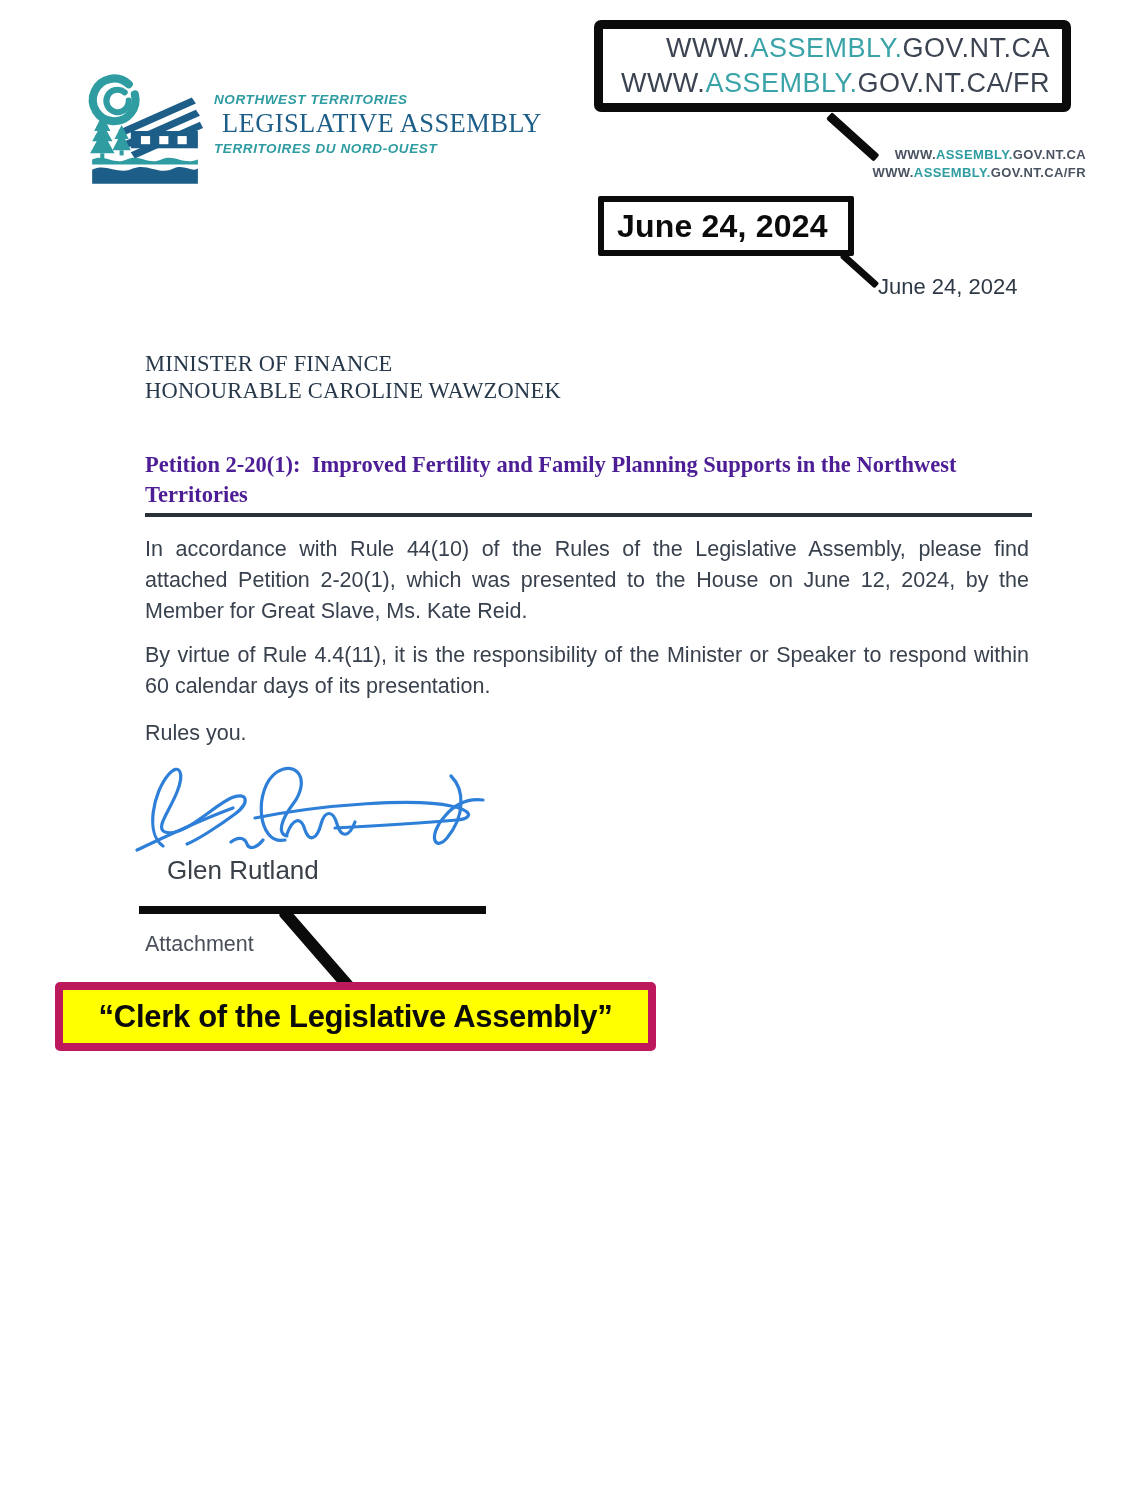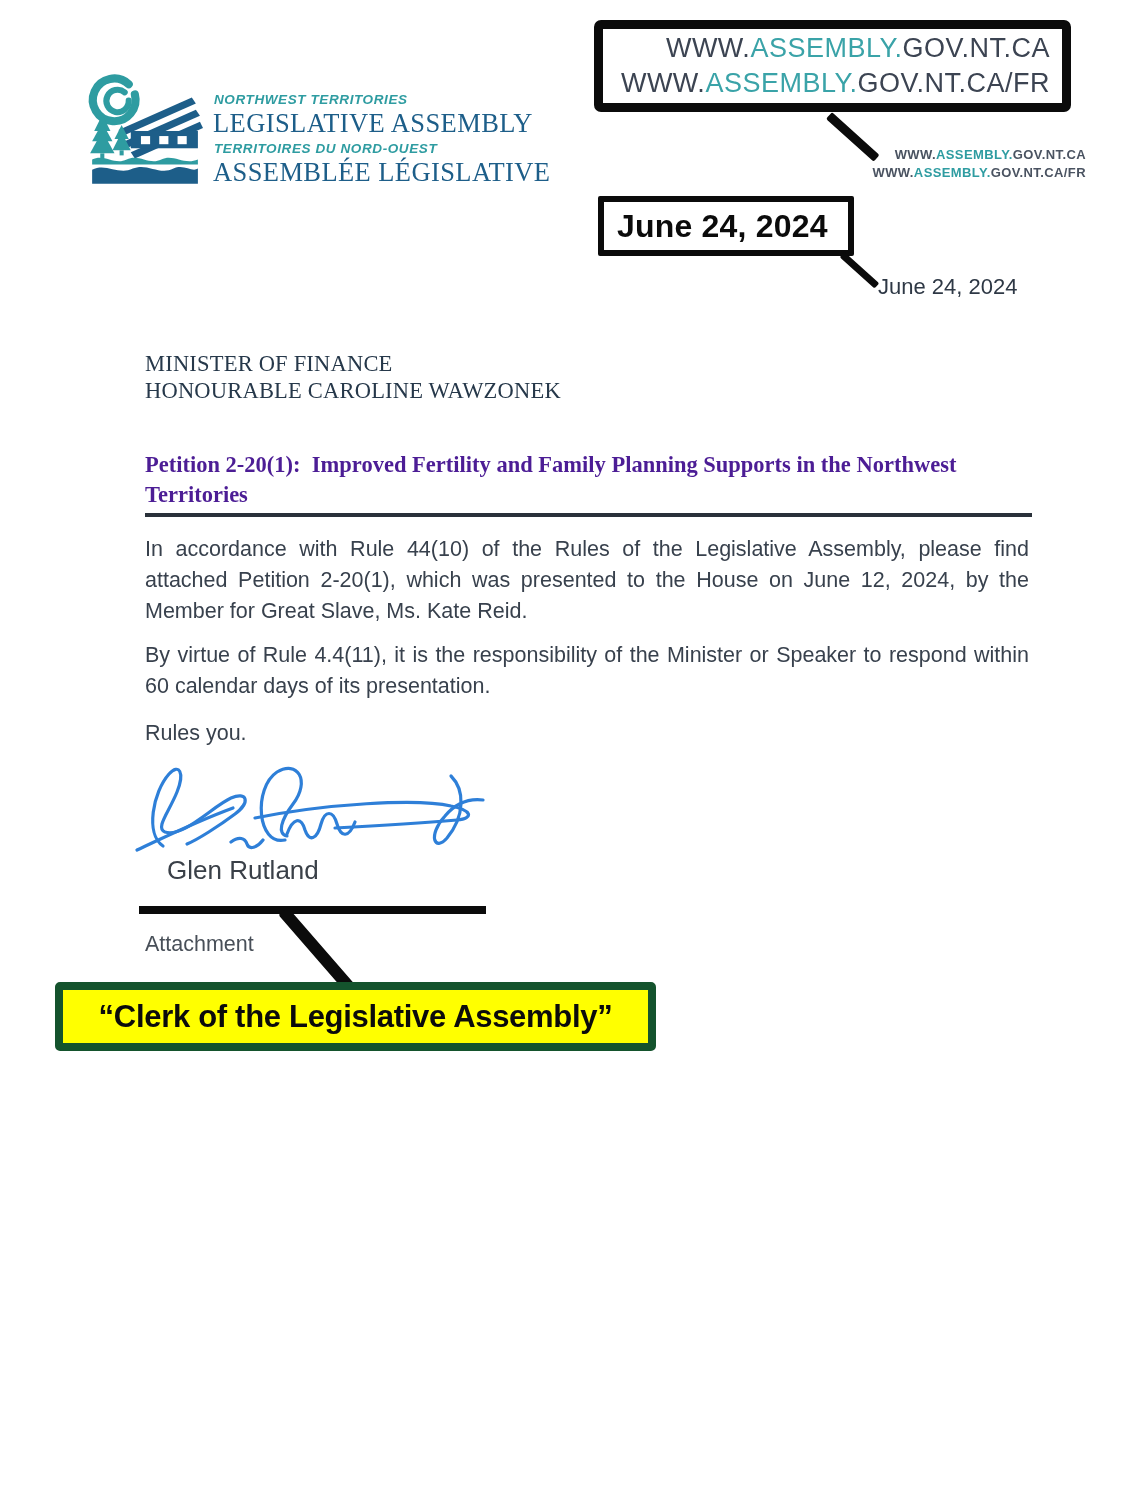--- a/index.html
+++ b/index.html
@@ -4,41 +4,41 @@
 <style>
   html,body{margin:0;padding:0;background:#e8e8e8;}
   #page{
     position:relative;width:1136px;height:1508px;background:#ffffff;
     font-family:"Liberation Sans",sans-serif;overflow:hidden;margin:0 auto;
   }
   
   #logo-icon{position:absolute;left:84px;top:72px;width:120px;height:120px;}
   #logo-text{position:absolute;left:213px;top:93px;line-height:1;}
   .logo-small{color:#2E9CA1;font-weight:bold;font-size:13.5px;letter-spacing:.6px;margin:0 0 3px 1px;font-style:italic;}
-  .logo-large{color:#1D5E89;font-family:"Liberation Serif",serif;font-size:26.5px;letter-spacing:.4px;margin:0 0 6px 0;}
+  .logo-large{color:#1D5E89;font-family:"Liberation Serif",serif;font-size:26.5px;letter-spacing:.4px;margin:0 0 6px 9px;}
   
   #small-urls{position:absolute;right:50px;top:146px;text-align:right;font-size:13px;font-weight:bold;letter-spacing:.4px;line-height:18px;color:#4A5361;}
   #small-urls .teal{color:#2E9CA1;}
   
   #url-box{
     position:absolute;left:594px;top:20px;width:477px;height:92px;box-sizing:border-box;
     border:9px solid #0b0b0b;border-radius:7px;background:#fff;
     display:flex;flex-direction:column;justify-content:center;align-items:flex-end;
     padding-right:12px;font-size:27px;letter-spacing:.5px;line-height:35px;color:#3C4452;font-weight:500;
   }
   #url-box .teal{color:#3AA3A8;}
   #date-box{
     position:absolute;left:598px;top:196px;width:256px;height:60px;box-sizing:border-box;
     border:6px solid #0b0b0b;border-radius:2px;background:#fff;
     display:flex;align-items:center;padding-left:13px;
     font-size:32px;font-weight:bold;color:#0b0b0b;letter-spacing:.2px;
   }
   #clerk-box{
     position:absolute;left:55px;top:982px;width:601px;height:69px;box-sizing:border-box;
-    border:8px solid #14532d;border-radius:5px;background:#FFFF00;
+    border:8px solid #be185d;border-radius:5px;background:#FFFF00;
     display:flex;align-items:center;justify-content:center;
     font-size:31px;font-weight:bold;color:#0b0b0b;letter-spacing:-.3px;
   }
   .connector{position:absolute;background:#0b0b0b;transform-origin:0 50%;border-radius:2px;}
   #connector-urls{left:829px;top:111px;width:64px;height:9px;transform:rotate(42deg);}
   #connector-date{left:842px;top:251px;width:47px;height:7px;transform:rotate(42deg);}
   #connector-clerk{left:283px;top:905px;width:114px;height:12px;transform:rotate(49deg);}
   
   #letter-date{position:absolute;left:878px;top:274px;font-size:22px;color:#2E3845;}
   #addressee{position:absolute;left:145px;top:350px;font-family:"Liberation Serif",serif;font-size:22.5px;line-height:27px;color:#26384A;letter-spacing:.2px;}
@@ -82,21 +82,20 @@
     <rect x="35" y="77" width="4" height="5" fill="#2E9CA1"></rect>
 
     <path d="M8 86 C20 80 30 92 42 86 C54 80 64 92 76 86 C88 80 98 92 112 86 L112 91 L8 91 Z" fill="#2E9CA1"></path>
     <path d="M8 96 C22 89 34 102 48 95 C62 89 74 102 88 95 C98 90 106 99 112 95 L112 110 L8 110 Z" fill="#1D5E89"></path>
   </svg>
 
   <div id="logo-text">
     <div class="logo-small">NORTHWEST TERRITORIES</div>
     <div class="logo-large">LEGISLATIVE ASSEMBLY</div>
     <div class="logo-small">TERRITOIRES DU NORD-OUEST</div>
-    <div class="logo-large">ASSEMBLÉE LÉGISLATIVE</div>
   </div>
 
   <div id="url-box">
     <div><span>WWW.</span><span class="teal">ASSEMBLY.</span><span>GOV.NT.CA</span></div>
     <div><span>WWW.</span><span class="teal">ASSEMBLY.</span><span>GOV.NT.CA/FR</span></div>
   </div>
   <div id="connector-urls" class="connector"></div>
 
   <div id="small-urls">
     <div><span>WWW.</span><span class="teal">ASSEMBLY.</span><span>GOV.NT.CA</span></div>

